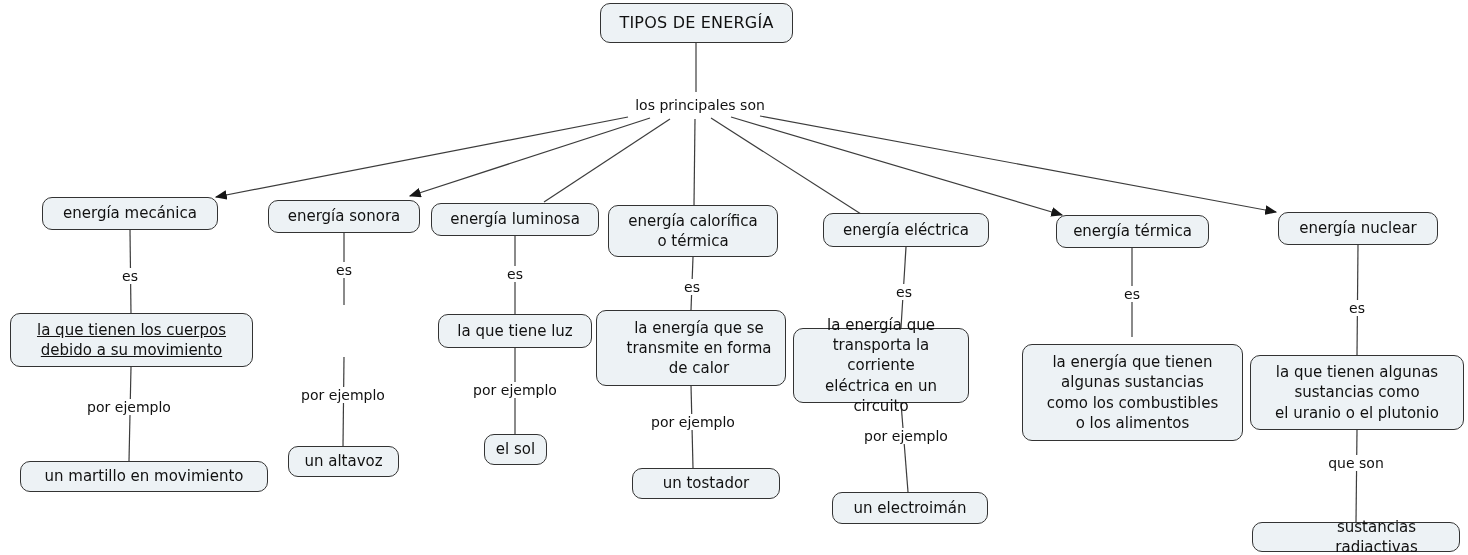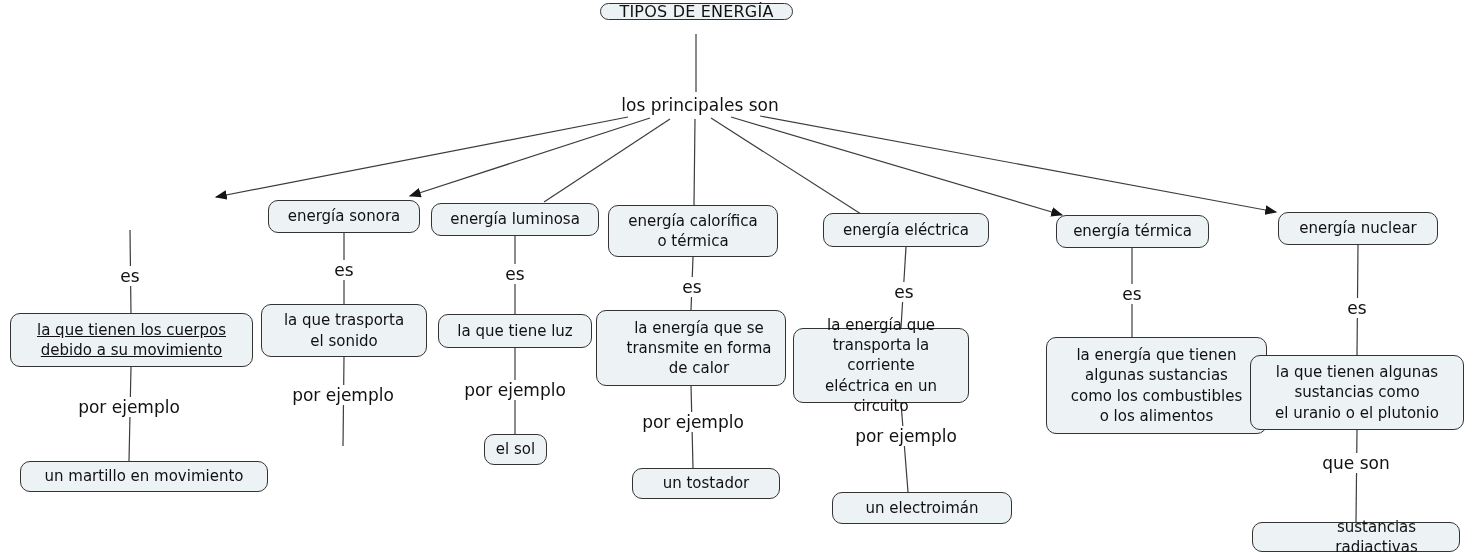--- a/index.html
+++ b/index.html
@@ -30,21 +30,21 @@
     border-radius:10px;
     font-size:15px;line-height:1.34;
     white-space:pre-line;
     z-index:2;
     padding:2px 6px;
   }
   .node.title{font-size:16px;letter-spacing:.2px;}
   .linker{
     position:absolute;
     transform:translate(-50%,-50%);
-    font-size:17px;
+    font-size:14px;
     background:var(--canvas-bg);
     padding:0 2px;
     white-space:nowrap;
     z-index:3;
   }
 </style>
 </head>
 <body>
 
 <div class="canvas">
@@ -75,34 +75,34 @@
     <line x1="1358" y1="245" x2="1357" y2="355"></line>
 
     <line x1="131" y1="367" x2="129" y2="461"></line>
     <line x1="344" y1="357" x2="343" y2="446"></line>
     <line x1="515" y1="348" x2="515" y2="435"></line>
     <line x1="691" y1="385" x2="693" y2="468"></line>
     <line x1="901" y1="403" x2="908" y2="492"></line>
     <line x1="1357" y1="430" x2="1356" y2="522"></line>
   </svg>
 
-  <div class="node title" style="left:600px;top:3px;width:193px;height:17px;">TIPOS DE ENERGÍA</div>
+  <div class="node title" style="left:600px;top:3px;width:193px;height:40px;">TIPOS DE ENERGÍA</div>
   <span class="linker" style="left:700px;top:105px;">los principales son</span>
 
+  <div class="node" style="left:42px;top:197px;width:176px;height:33px;">energía mecánica</div>
   <span class="linker" style="left:130px;top:276px;">es</span>
   <div class="node" style="left:10px;top:313px;width:243px;height:54px;text-decoration:underline;">la que tienen los cuerpos
 debido a su movimiento</div>
   <span class="linker" style="left:129px;top:407px;">por ejemplo</span>
   <div class="node" style="left:5px;top:461px;width:248px;height:31px;margin-left:15px;">un martillo en movimiento</div>
 
   <div class="node" style="left:268px;top:200px;width:152px;height:33px;">energía sonora</div>
   <span class="linker" style="left:344px;top:270px;">es</span>
-  <div class="node" style="left:261px;top:304px;width:166px;height:53px;">la que trasporta
-el sonido</div>
   <span class="linker" style="left:343px;top:395px;">por ejemplo</span>
+  <div class="node" style="left:288px;top:446px;width:111px;height:31px;">un altavoz</div>
 
   <div class="node" style="left:431px;top:203px;width:168px;height:33px;">energía luminosa</div>
   <span class="linker" style="left:515px;top:274px;">es</span>
   <div class="node" style="left:438px;top:314px;width:154px;height:34px;">la que tiene luz</div>
   <span class="linker" style="left:515px;top:390px;">por ejemplo</span>
   <div class="node" style="left:484px;top:434px;width:63px;height:31px;">el sol</div>
 
   <div class="node" style="left:608px;top:205px;width:170px;height:52px;">energía calorífica
 o térmica</div>
   <span class="linker" style="left:692px;top:287px;">es</span>
@@ -111,25 +111,25 @@
 de calor</div>
   <span class="linker" style="left:693px;top:422px;">por ejemplo</span>
   <div class="node" style="left:632px;top:468px;width:148px;height:31px;">un tostador</div>
 
   <div class="node" style="left:823px;top:213px;width:166px;height:34px;">energía eléctrica</div>
   <span class="linker" style="left:904px;top:292px;">es</span>
   <div class="node" style="left:793px;top:328px;width:176px;height:75px;">la energía que
 transporta la corriente
 eléctrica en un circuito</div>
   <span class="linker" style="left:906px;top:436px;">por ejemplo</span>
-  <div class="node" style="left:832px;top:492px;width:180px;height:32px;">un electroimán</div>
+  <div class="node" style="left:832px;top:492px;width:156px;height:32px;">un electroimán</div>
 
   <div class="node" style="left:1056px;top:215px;width:153px;height:33px;">energía térmica</div>
   <span class="linker" style="left:1132px;top:294px;">es</span>
-  <div class="node" style="left:1022px;top:337px;width:221px;height:97px;margin-left:24px;">la energía que tienen
+  <div class="node" style="left:1022px;top:344px;width:221px;height:97px;">la energía que tienen
 algunas sustancias
 como los combustibles
 o los alimentos</div>
 
   <div class="node" style="left:1278px;top:212px;width:160px;height:33px;">energía nuclear</div>
   <span class="linker" style="left:1357px;top:308px;">es</span>
   <div class="node" style="left:1250px;top:355px;width:214px;height:75px;">la que tienen algunas
 sustancias como
 el uranio o el plutonio</div>
   <span class="linker" style="left:1356px;top:463px;">que son</span>

